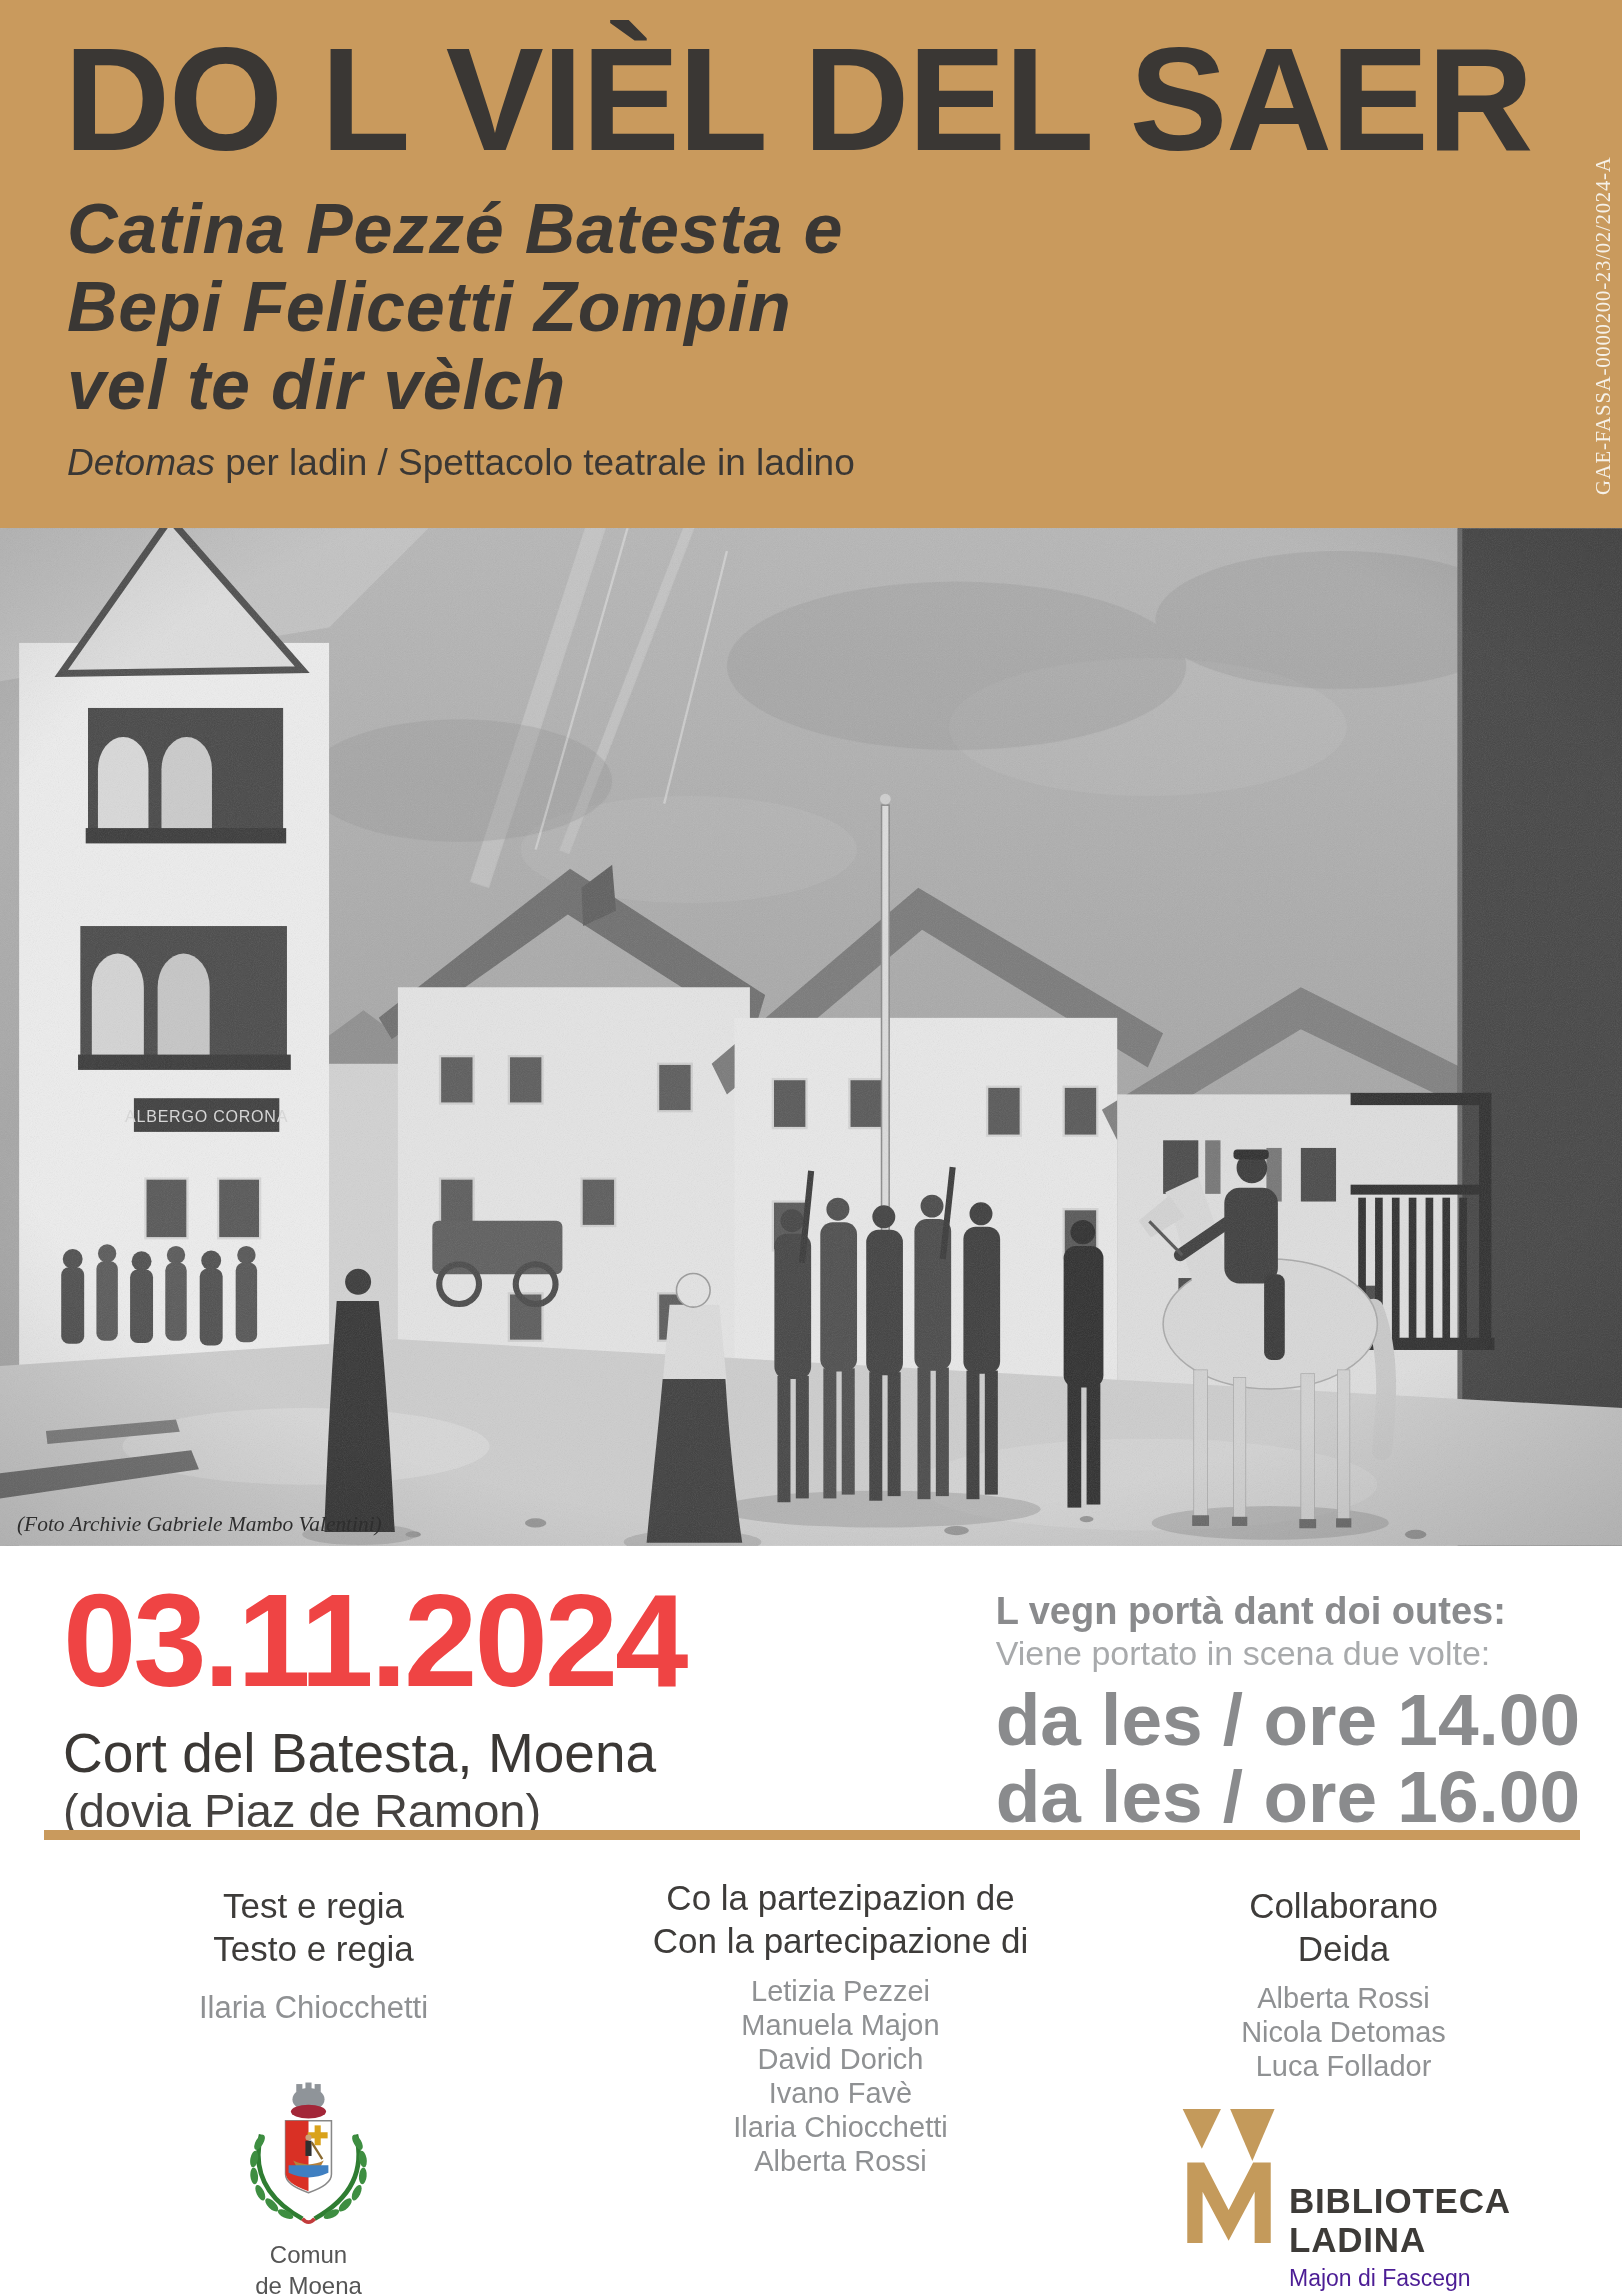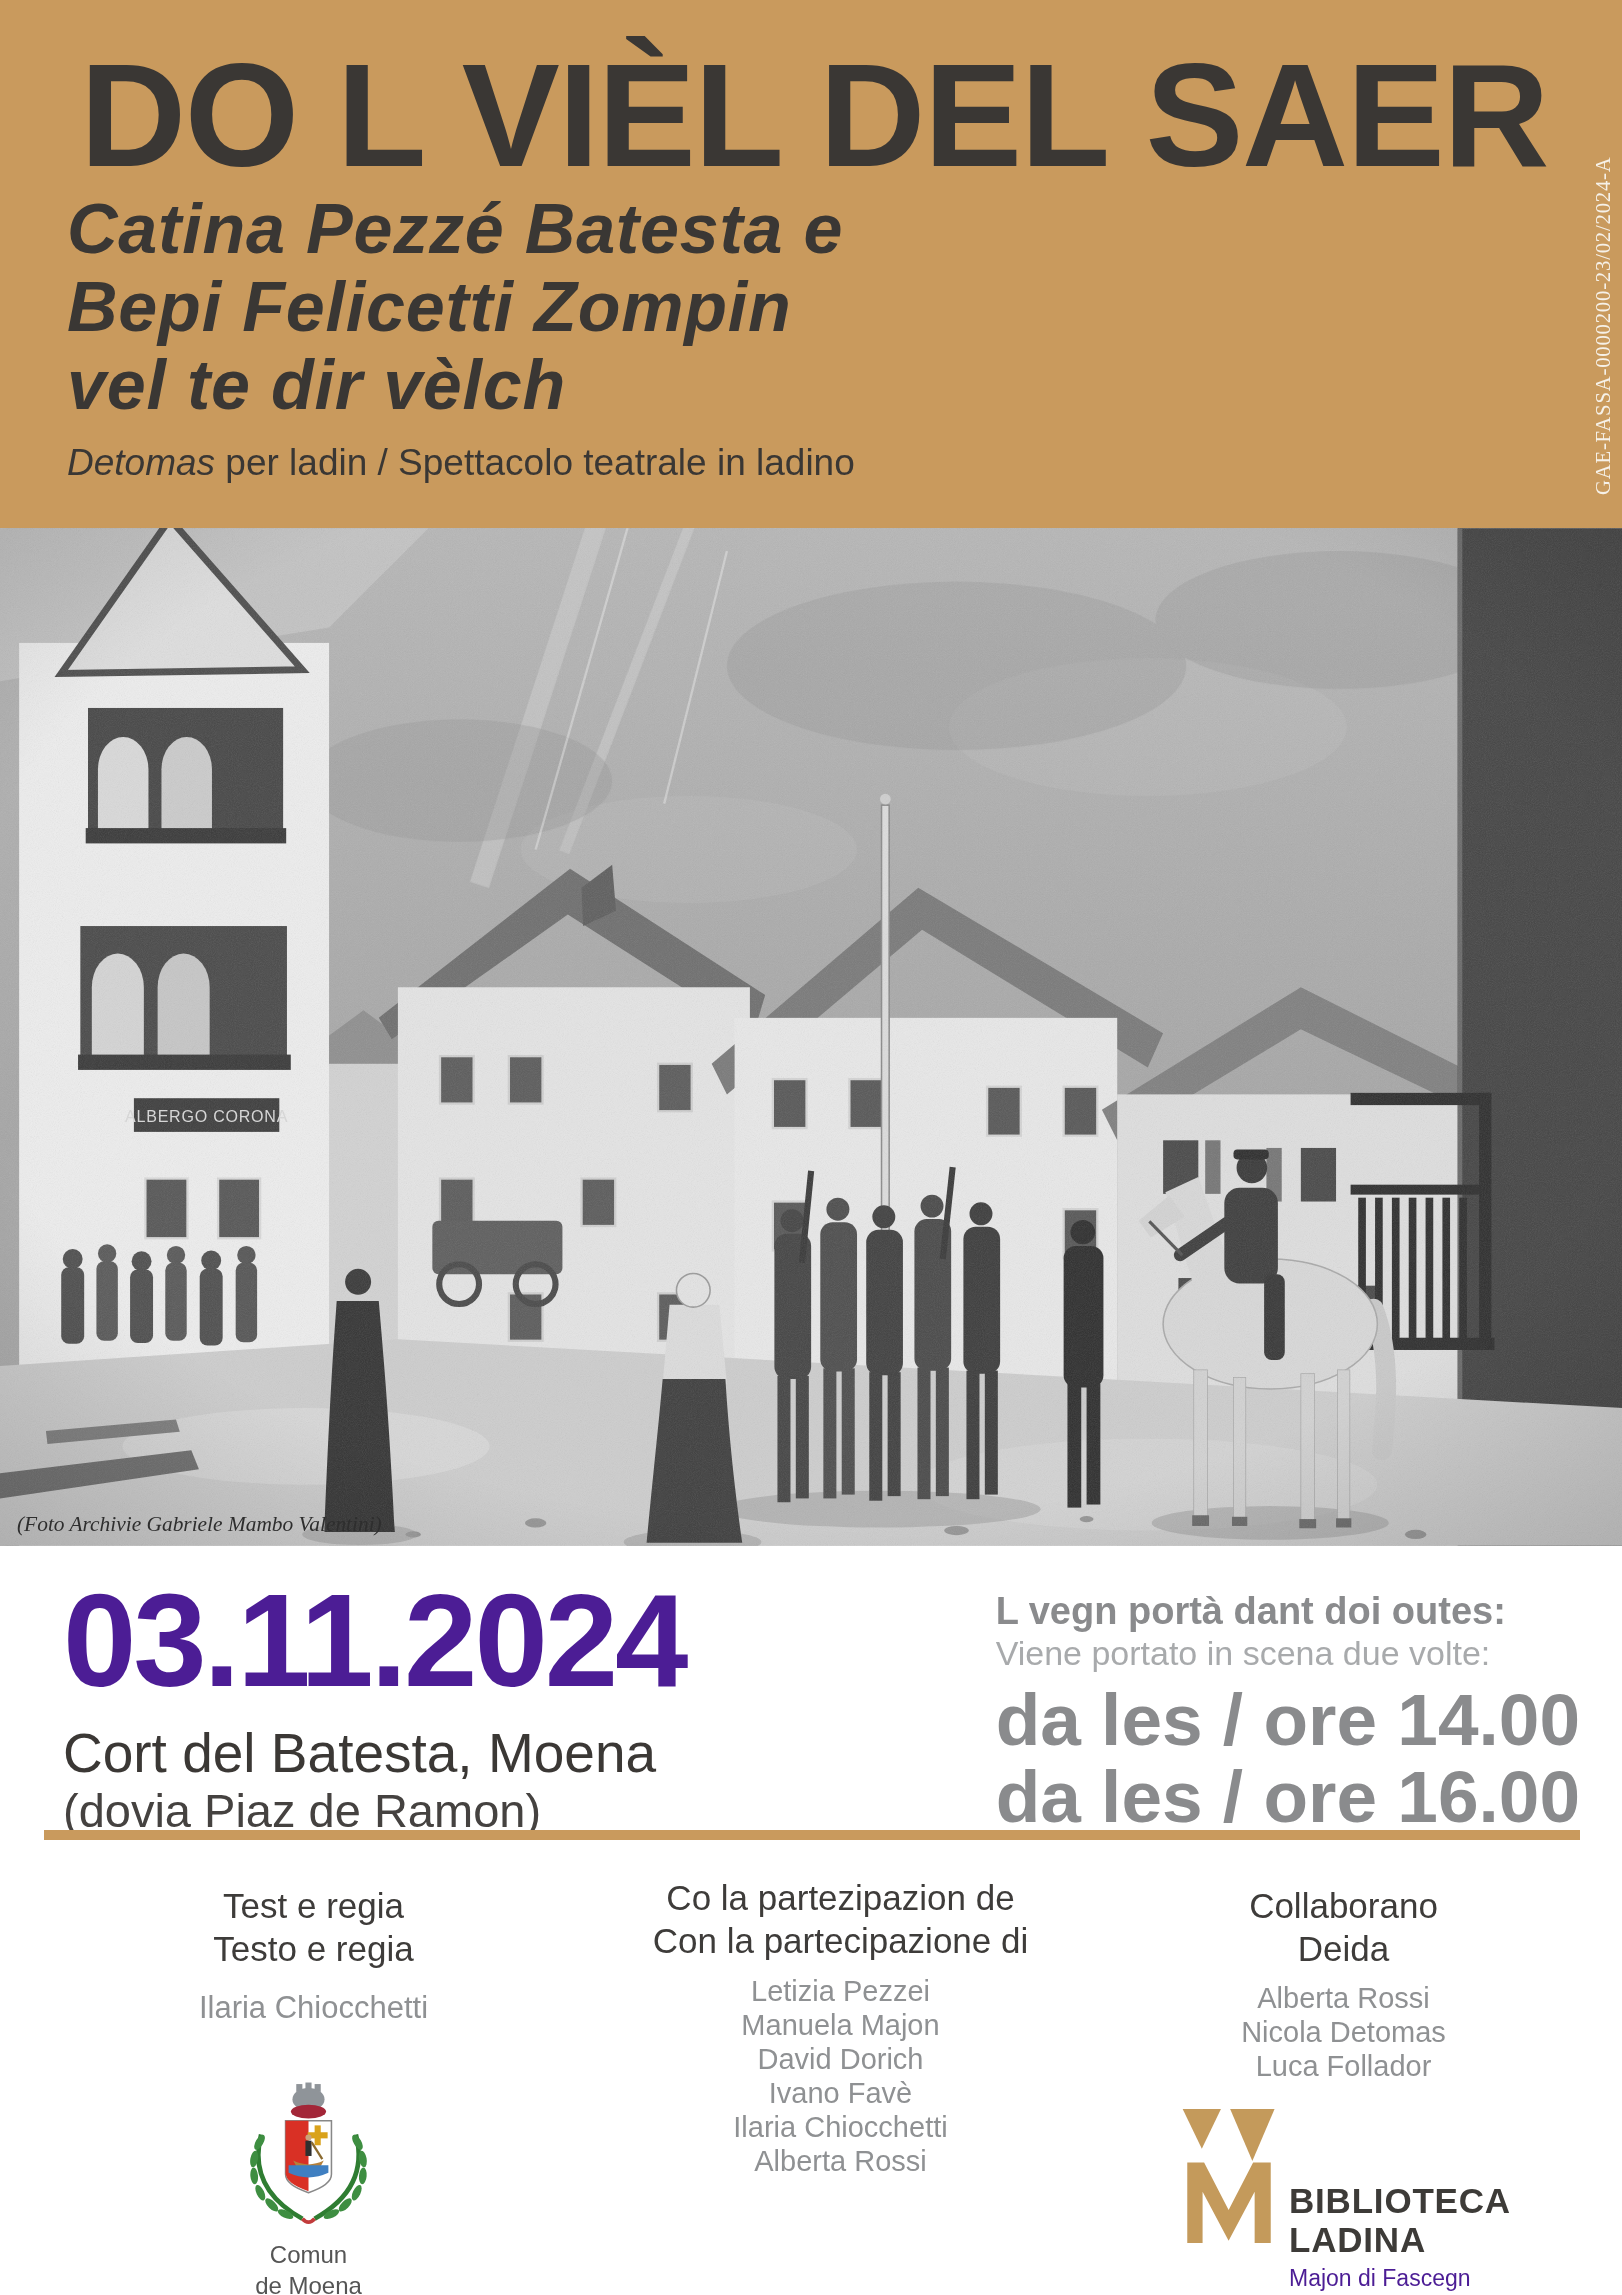--- a/index.html
+++ b/index.html
@@ -3,42 +3,42 @@
 <meta charset="utf-8">
 <style>
   html,body{margin:0;padding:0;background:#ffffff;}
   .poster{
     position:relative;width:1623px;height:2295px;background:#ffffff;overflow:hidden;
     font-family:"Liberation Sans",sans-serif;color:#3A3734;
   }
   
   .banner{position:absolute;left:0;top:0;width:1623px;height:528px;background:#C99A5D;}
   .title{
-    position:absolute;left:64px;top:20px;margin:16px;white-space:nowrap;
+    position:absolute;left:64px;top:20px;margin:0;white-space:nowrap;
     font-size:147px;line-height:158px;font-weight:700;letter-spacing:-1.5px;color:#3A3734;
   }
   .subtitle{position:absolute;left:67px;top:190px;font-size:70px;line-height:78px;
     font-weight:700;font-style:italic;letter-spacing:0.8px;color:#3A3734;}
   .tagline{position:absolute;left:67px;top:441px;font-size:37px;line-height:43px;color:#3A3734;}
   .tagline .it{font-style:italic;}
   .side-code{
     position:absolute;right:7.7px;top:86px;height:409px;
     writing-mode:vertical-rl;transform:rotate(180deg);
     font-family:"Liberation Serif",serif;font-size:20.7px;letter-spacing:0.8px;color:#F6F1E8;
   }
   
   .photo{position:absolute;left:0;top:528px;width:1623px;height:1018px;background:#b3b3b3;border-radius:8px;}
   .photo svg{display:block;}
   .photo-credit{
     position:absolute;left:17px;bottom:9.2px;
     font-family:"Liberation Serif",serif;font-style:italic;font-size:21.4px;color:#2e2e2e;
   }
   
   .date-block{position:absolute;left:63px;top:1575px;}
-  .date{font-size:132px;line-height:132px;font-weight:700;letter-spacing:-3.1px;color:#4c1d95;}
+  .date{font-size:132px;line-height:132px;font-weight:700;letter-spacing:-3.1px;color:#ef4444;}
   .venue{font-size:55px;line-height:60px;color:#3B3835;margin-top:16px;}
   .venue-note{font-size:47px;line-height:55px;color:#454240;}
   .times-block{position:absolute;right:43px;top:1579px;text-align:left;margin-top:10px;}
   .t-head1{font-size:38px;line-height:44px;font-weight:700;color:#8A8B8D;}
   .t-head2{font-size:34px;line-height:40px;color:#A8AAAC;}
   .time{font-size:73px;line-height:77px;font-weight:700;color:#8A8B8D;}
   .time.first{margin-top:7.7px;}
   .divider{position:absolute;left:44px;top:1830px;width:1536px;height:10px;background:#C99A5D;}
   
   .col{position:absolute;text-align:center;}

